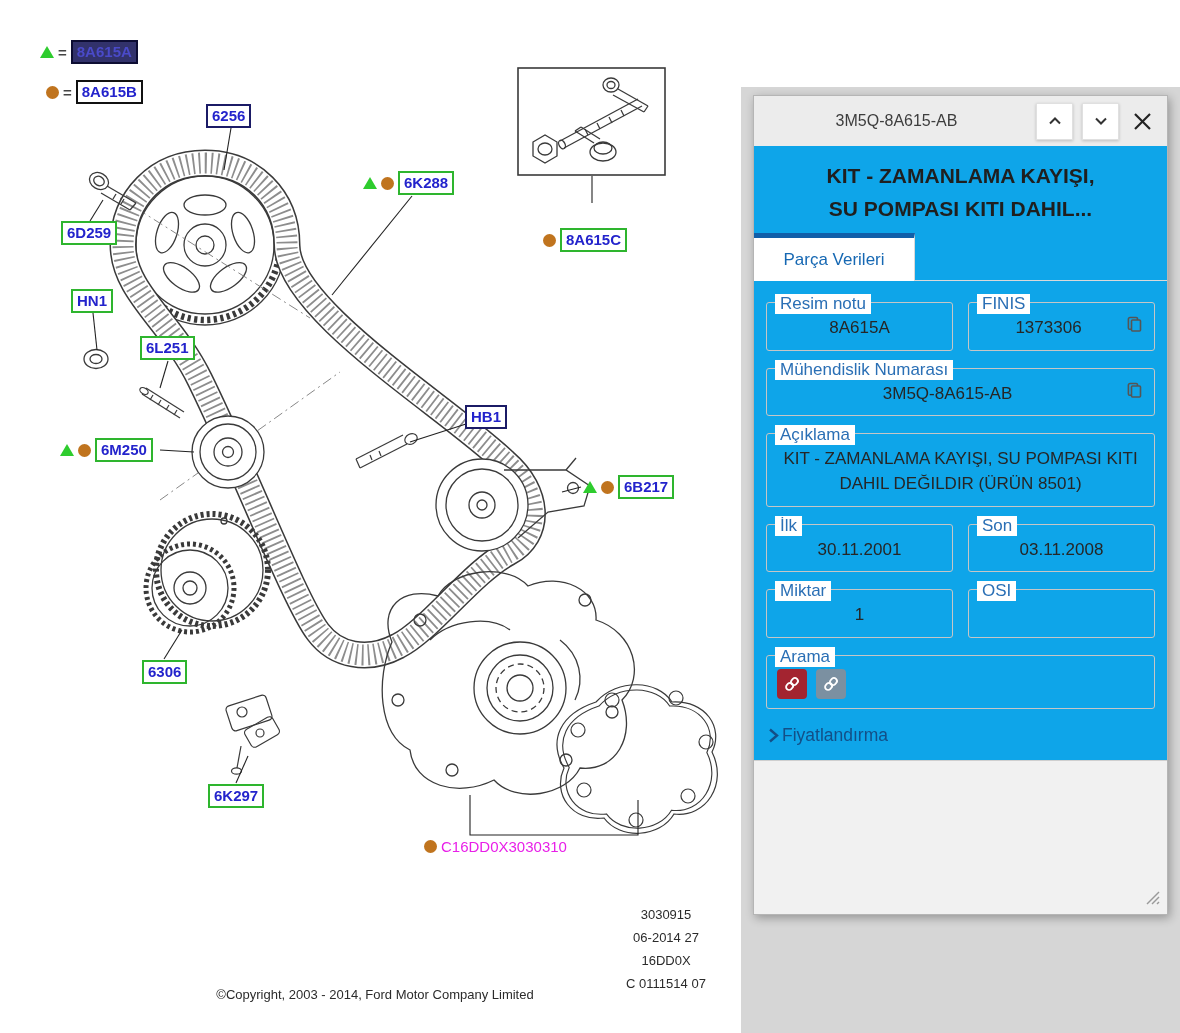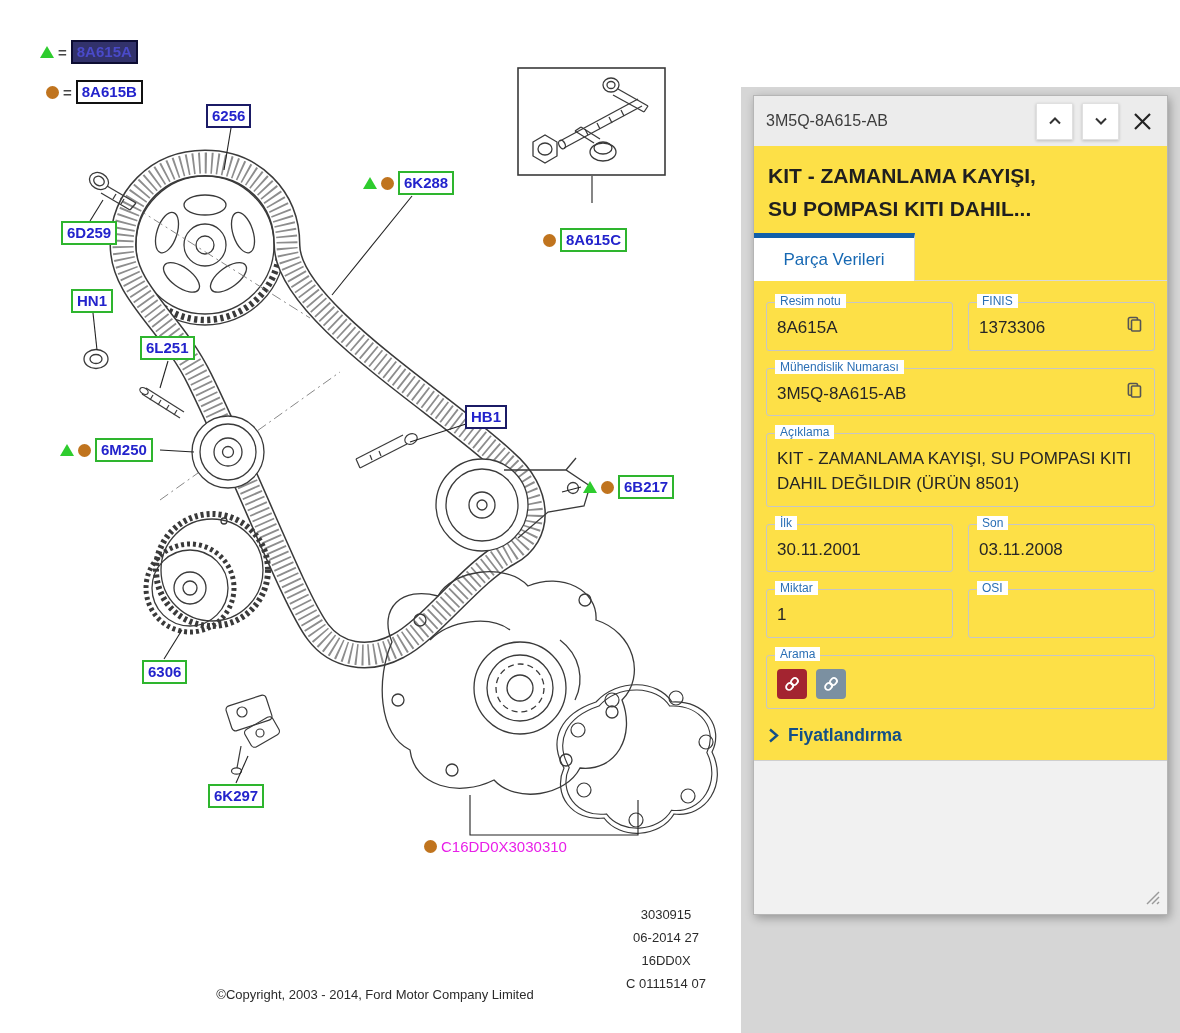--- a/index.html
+++ b/index.html
@@ -17,55 +17,55 @@
   .tri{width:0;height:0;border-left:7px solid transparent;border-right:7px solid transparent;
        border-bottom:12px solid #2ecc2e;}
   .dot{width:13px;height:13px;border-radius:50%;background:#c0741e;}
   .eq{font-weight:bold;color:#444;font-size:15px;}
   .magenta-note{color:#e81fe8;font-weight:normal;font-size:15px;white-space:nowrap;}
   .sheet-info{position:absolute;left:598px;top:903px;width:136px;text-align:center;z-index:2;
               font-size:13px;color:#2b2b2b;line-height:23px;}
   .copyright{position:absolute;left:180px;top:987px;width:390px;text-align:center;z-index:2;
              font-size:13px;color:#2b2b2b;}
   
-  .panel{position:absolute;left:753px;top:95px;width:415px;height:820px;background:#fde047;
+  .panel{position:absolute;left:753px;top:95px;width:415px;height:820px;background:#0ea5e9;
          border:1px solid #b5b5b5;box-shadow:2px 3px 9px rgba(0,0,0,.3);z-index:3;
-         display:flex;flex-direction:column;box-sizing:border-box;}
+         display:flex;flex-direction:column;box-sizing:border-box;text-align:center;}
   .panel-header{height:50px;background:#ececec;display:flex;align-items:center;
                 padding:0 8px 0 12px;flex:0 0 auto;}
   .win-title{font-size:16px;color:#3d3d3d;flex:1;}
   .win-btn{width:37px;height:37px;background:#fff;border:1px solid #e0e0e0;
            box-shadow:0 1px 3px rgba(0,0,0,.2);margin-left:9px;display:flex;align-items:center;
            justify-content:center;cursor:pointer;padding:0;}
   .close-btn{background:none;border:none;box-shadow:none;width:34px;height:34px;display:flex;
              align-items:center;justify-content:center;cursor:pointer;margin-left:6px;padding:0;}
   .panel-title{padding:14px 14px 8px;font-size:21px;font-weight:bold;color:#1f1f1f;
                line-height:1.55;flex:0 0 auto;}
   .tab-row{border-bottom:1px solid #d9d9d9;height:47px;display:flex;flex:0 0 auto;}
   .tab{width:161px;border-top:5px solid #115fa9;border-right:1px solid #d9d9d9;
        margin-bottom:-1px;background:#fff;display:flex;align-items:center;justify-content:center;
        font-size:17px;color:#1668b3;cursor:pointer;box-sizing:border-box;}
   .fields{padding:4px 12px 0;flex:0 0 auto;}
   .frow{display:flex;gap:15px;}
   .frow .fbox{flex:1;}
   .fbox{position:relative;border:1px solid #c6c6c6;border-radius:3px;margin-top:17px;
         padding:13px 10px 9px;min-height:24px;}
   .flabel{position:absolute;top:-9px;left:8px;background:#fff;padding:0 5px;
-          font-size:12px;color:#2a6fb5;white-space:nowrap;}
+          font-size:17px;color:#2a6fb5;white-space:nowrap;}
   .fvalue{font-size:17px;color:#262626;min-height:24px;line-height:1.45;padding-right:26px;}
   .fvalue.noicon{padding-right:0;}
   .copybtn{position:absolute;right:8px;top:50%;transform:translateY(-50%);background:none;
            border:none;cursor:pointer;padding:2px;}
   .linkbtns{display:flex;gap:9px;}
   .linkbtn{width:30px;height:30px;border-radius:4px;border:none;display:flex;align-items:center;
            justify-content:center;cursor:pointer;padding:0;}
   .linkbtn.red{background:#a32430;}
   .linkbtn.slate{background:#7b90a1;}
-  .pricing{display:flex;align-items:center;gap:9px;padding:16px 14px 14px;font-size:17.5px;
-           font-weight:bold;color:#134f87;cursor:pointer;flex:0 0 auto;}
+  .pricing{display:flex;align-items:center;gap:3px;padding:16px 14px 14px;font-size:17.5px;
+           font-weight:normal;color:#134f87;cursor:pointer;flex:0 0 auto;}
   .panel-footer{flex:1;background:#f1f1f1;border-top:1px solid #cfcfcf;position:relative;}
   .resize{position:absolute;right:7px;bottom:5px;cursor:nwse-resize;}
 </style>
 </head>
 <body>
 
 <svg class="diagram-svg" width="740" height="1033" viewBox="0 0 740 1033">
 
   <g stroke="#3a3a3a" fill="none" stroke-width="1.3">
     <circle cx="205" cy="245" r="80"></circle>

